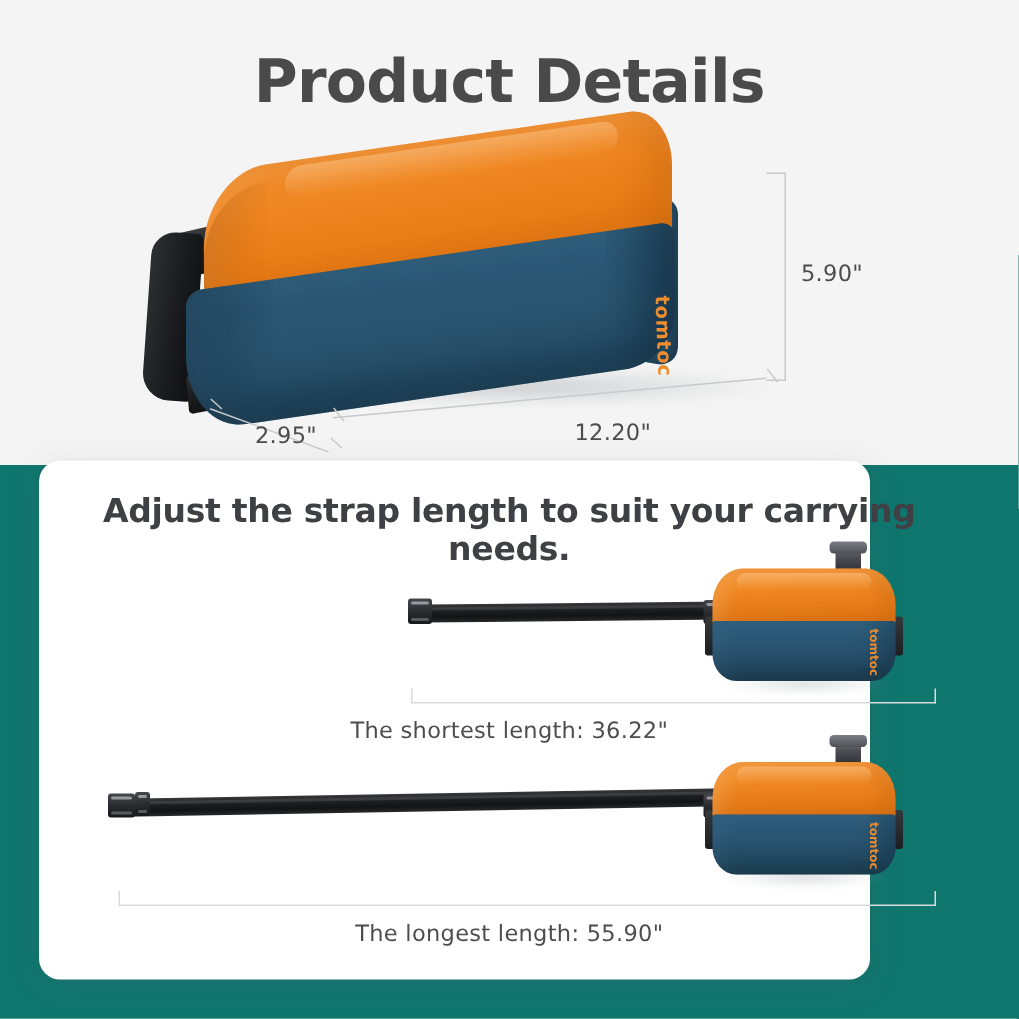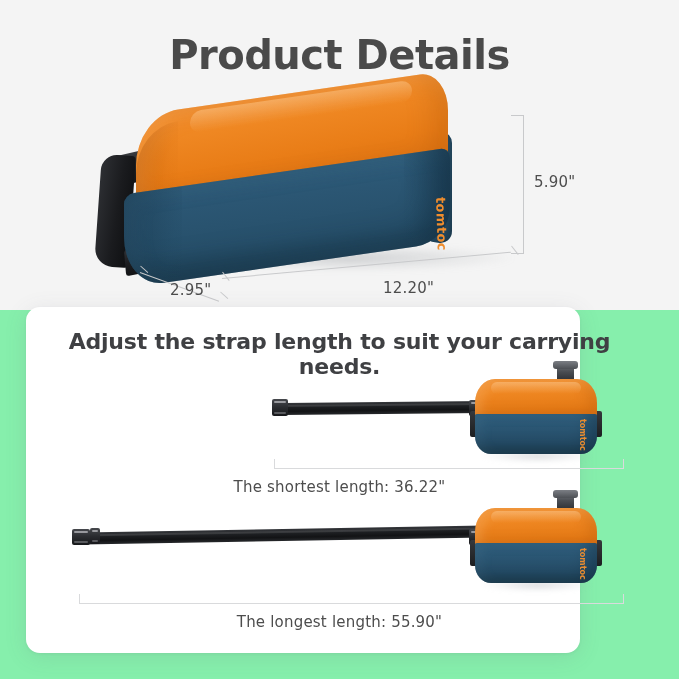--- a/index.html
+++ b/index.html
@@ -15,21 +15,21 @@
     background: #f4f4f4;
     position: relative;
     -webkit-font-smoothing: antialiased;
   }
 
   #page {
     position: absolute;
     inset: 0;
     width: 679px;
     height: 679px;
-    background: #86efac;
+    background: #0f766e;
   }
 
   
   .top-section {
     position: absolute;
     left: 0; top: 0;
     width: 679px; height: 310px;
     background: #f4f4f4;
   }
 

